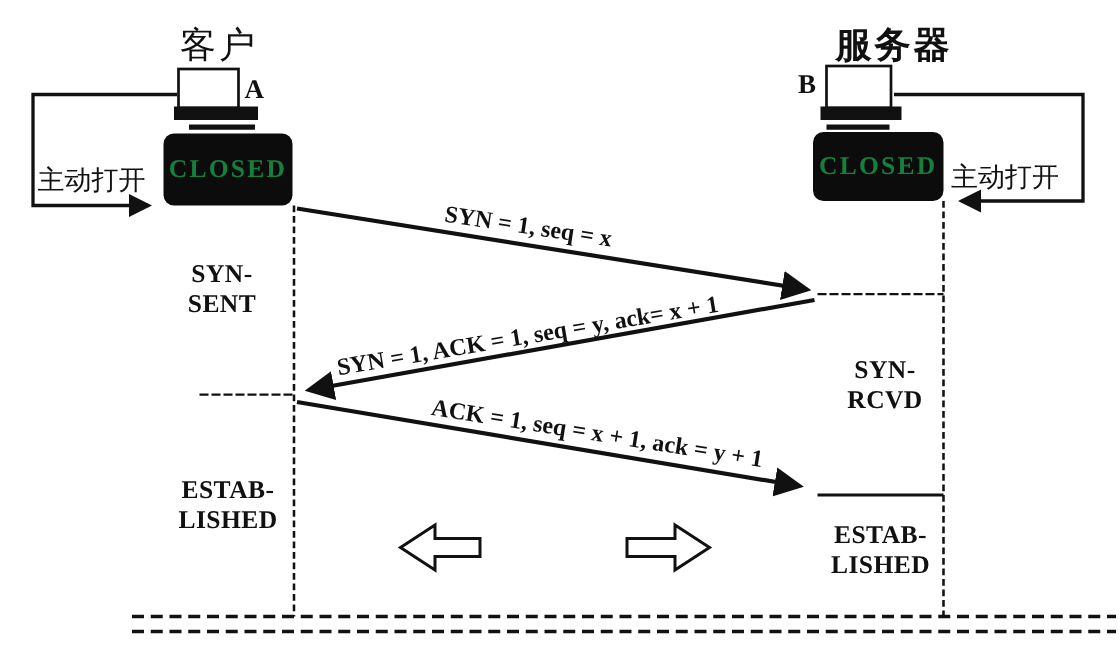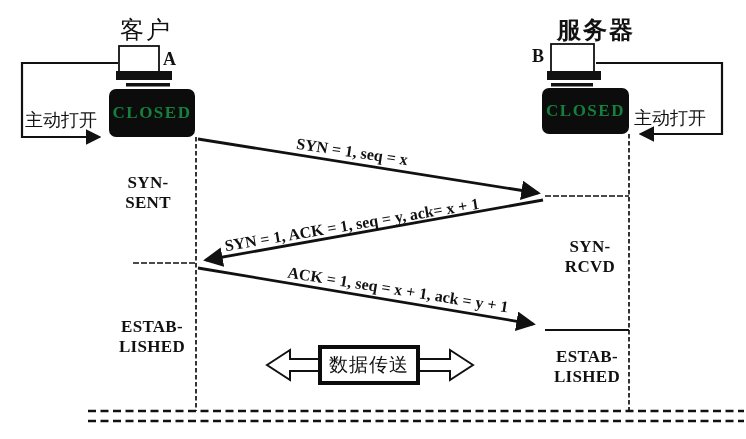--- a/index.html
+++ b/index.html
@@ -156,17 +156,14 @@
   </div>
   <div class="state-label" style="left:549px; top:347px; width:76px;">
     <div>ESTAB-</div>
     <div>LISHED</div>
   </div>
 
   <div class="msg-label msg-1">SYN = 1, seq = x</div>
   <div class="msg-label msg-2">SYN = 1, ACK = 1, seq = y, ack= x + 1</div>
   <div class="msg-label msg-3">ACK = 1, seq = x + 1, ack = y + 1</div>
 
-  <div class="dt-box">
-    <span>数据传送</span>
-  </div>
 
 </div>
 
 </body></html>

